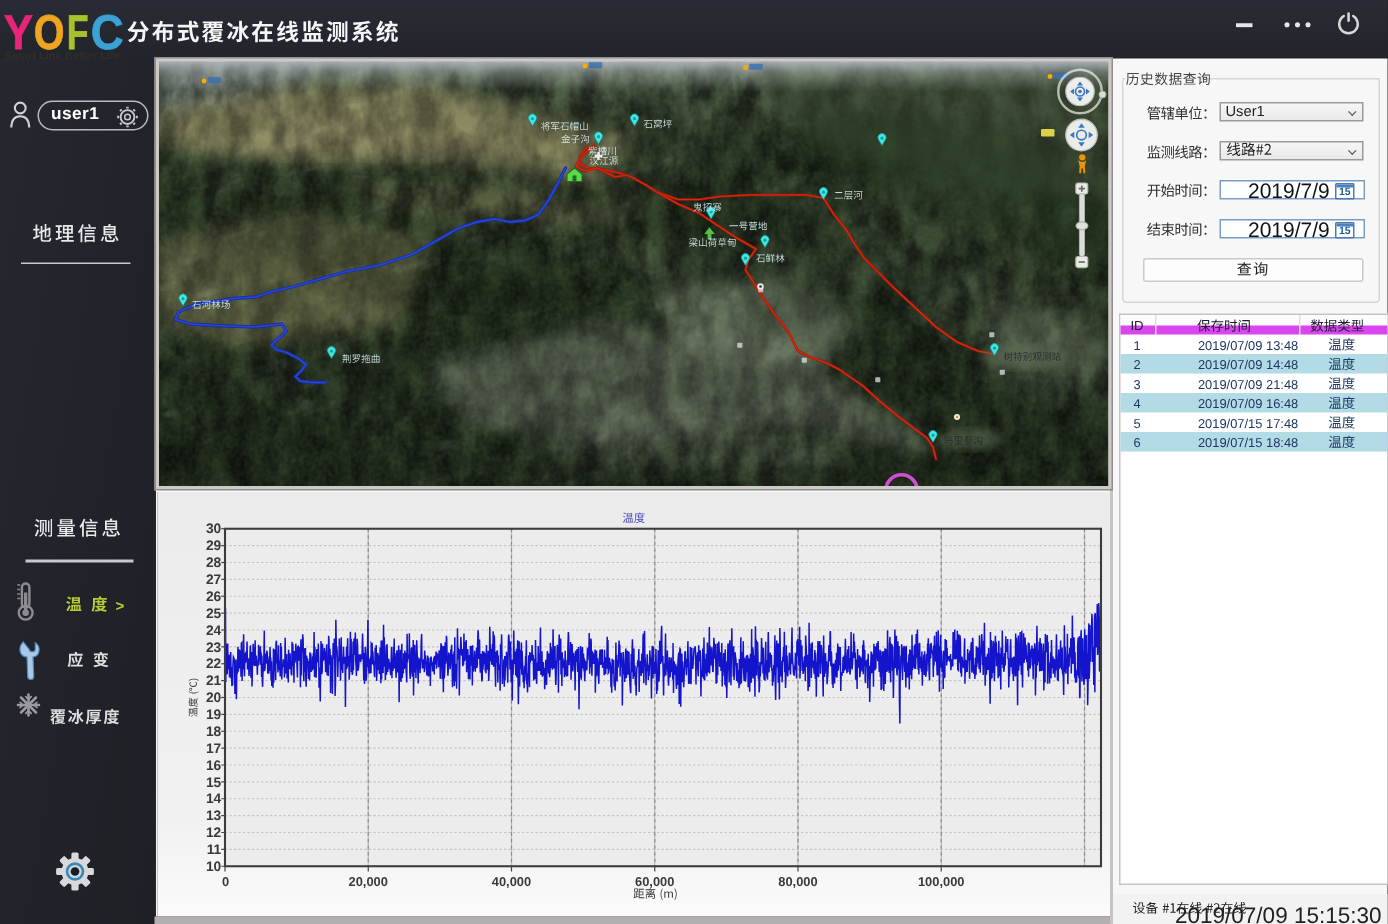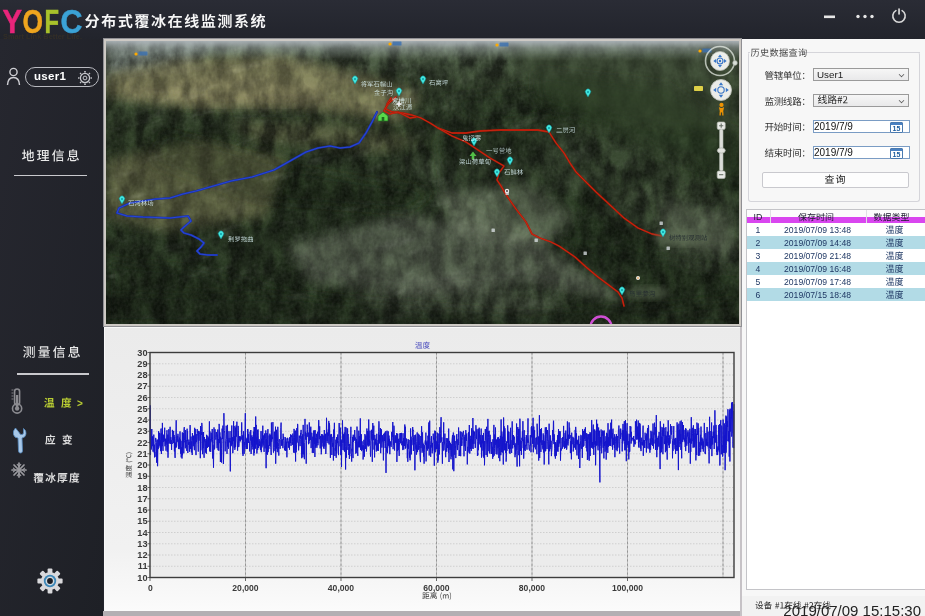--- a/index.html
+++ b/index.html
@@ -11,30 +11,30 @@
 #chartpanel{left:104px;top:327px;width:636px;height:284px;background:linear-gradient(#ebebeb,#f1f1f1 78%,#fbfbfb);border-top:1px solid #f8f8f8;border-left:1px solid #f8f8f8}
 #graybar{left:103px;top:611px;width:639px;height:5px;background:#b3afb3}
 #rightpanel{left:742px;top:39px;width:183px;height:577px;background:#f7f7f7}
 #pill{left:24.5px;top:67px;width:74px;height:19.5px;border:1.5px solid #b9bac0;border-radius:10px}
 #user1{left:34px;top:70px;color:#fff;font-weight:bold;font-size:11.5px;letter-spacing:.3px}
 .hr{height:1.6px;background:#c9c9cd;position:absolute}
 #gbox{left:748px;top:52px;width:172px;height:150px;border:1px solid #d5d5da;border-radius:3px;border-top:none}
 .gtop{position:absolute;top:52px;height:1px;background:#d5d5da}
 .combo{position:absolute;left:813px;width:96px;height:13.5px;background:linear-gradient(#f6f6f6,#e9e9ea);border:1px solid #9a9a9a}
 .combo .ar{position:absolute;right:4px;top:3.5px;width:5px;height:5px;border-right:1.6px solid #555;border-bottom:1.6px solid #555;transform:rotate(45deg) scale(.8)}
-.dinput{position:absolute;left:813px;width:96.5px;height:13.5px;background:#fff;border:1px solid #7a9cc4;font-size:10px;color:#111;line-height:12px;padding-left:0}
+.dinput{position:absolute;left:813px;width:96.5px;height:13.5px;background:#fff;border:1px solid #7a9cc4;font-size:14px;color:#111;line-height:12px;padding-left:18px}
 .cal{position:absolute;width:13px;height:11.5px;border:1px solid #4a7ab0;background:#fff;border-radius:1px}
 .cal .top{position:absolute;left:0;top:0;width:100%;height:2.8px;background:#4a81c2}
 .cal .num{position:absolute;left:0;top:2.8px;width:100%;text-align:center;font-size:7px;font-weight:bold;color:#1c5c9e;line-height:8px}
 #qbtn{left:761.5px;top:171.5px;width:147px;height:16.5px;background:#fdfdfd;border:1px solid #c9c9ce;border-radius:2px}
 #tbl{left:745.5px;top:209px;width:179.5px;height:381px;background:#fff;border:1px solid #c4c4c8;border-right:none}
 .trow{position:absolute;left:0;width:100%;height:13px;font-size:8.6px;color:#1f3864}
 .hl{background:#b2dbe6}
 .cid{position:absolute;left:0;width:23px;text-align:center;top:1.5px}
-.cdate{position:absolute;left:23px;width:96px;text-align:center;top:1.5px}
+.cdate{position:absolute;left:23px;width:96px;text-align:right;top:1.5px}
 #thead{position:absolute;left:0;top:0;width:100%;height:13.3px;background:#fcfcfc;border-bottom:6px solid #d946ef;font-size:8.8px;color:#1d1d30}
 .vline{position:absolute;top:0;width:1px;height:13.3px;background:#e0e0e4}
 #status{left:742px;top:596px;width:183px;height:20px;background:#f2f2f2}
 #clock{position:absolute;right:4px;top:6px;font-size:15px;color:#222}
 svg{display:block}
 #overlay{left:0;top:0;pointer-events:none}
 </style></head>
 <body>
 <div class="abs" id="topbar"></div>
 <div class="abs" id="sidebar"></div>
@@ -515,21 +515,21 @@
  <div class="trow" style="top:39.3px">
       <span class="cid">3</span>
       <span class="cdate">2019/07/09 21:48</span>
     </div>
  <div class="trow hl" style="top:52.3px">
       <span class="cid">4</span>
       <span class="cdate">2019/07/09 16:48</span>
     </div>
  <div class="trow" style="top:65.3px">
       <span class="cid">5</span>
-      <span class="cdate">2019/07/09 17:48</span>
+      <span class="cdate">2019/07/15 17:48</span>
     </div>
  <div class="trow hl" style="top:78.3px">
       <span class="cid">6</span>
       <span class="cdate">2019/07/15 18:48</span>
     </div>
 </div>
 <div class="abs" id="status">
     <span id="clock">2019/07/09 15:15:30</span>
   </div>
 

